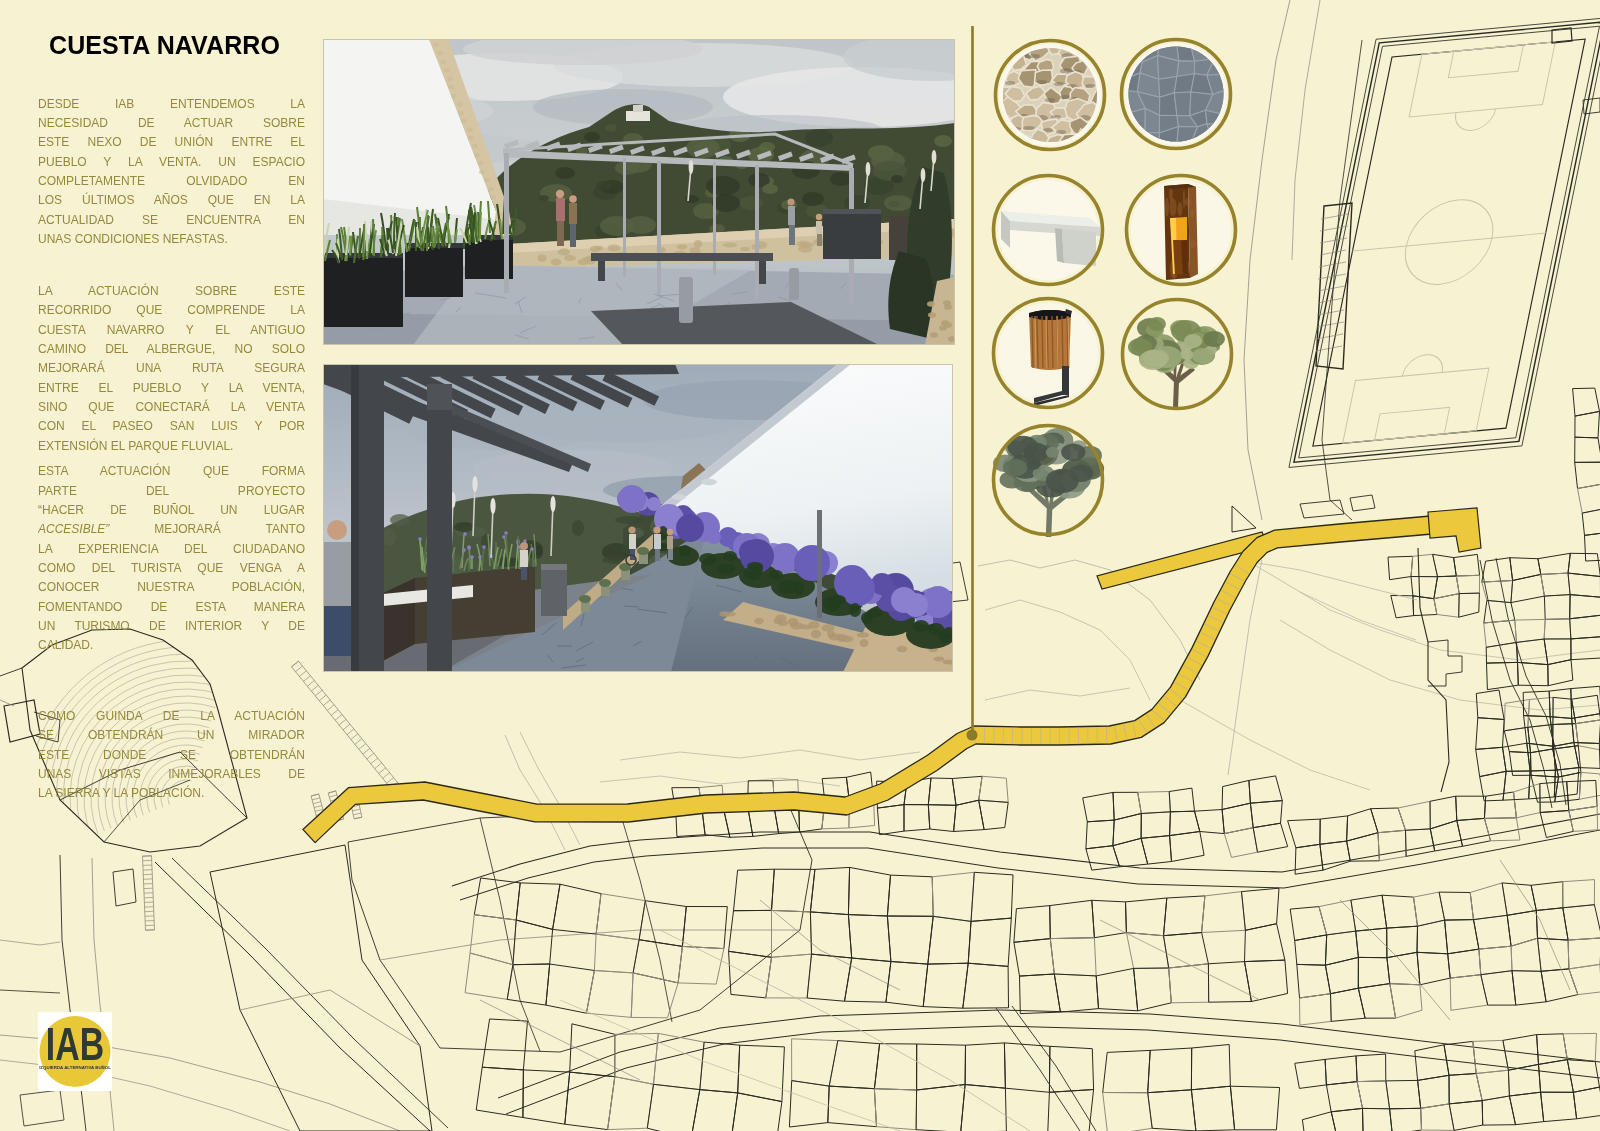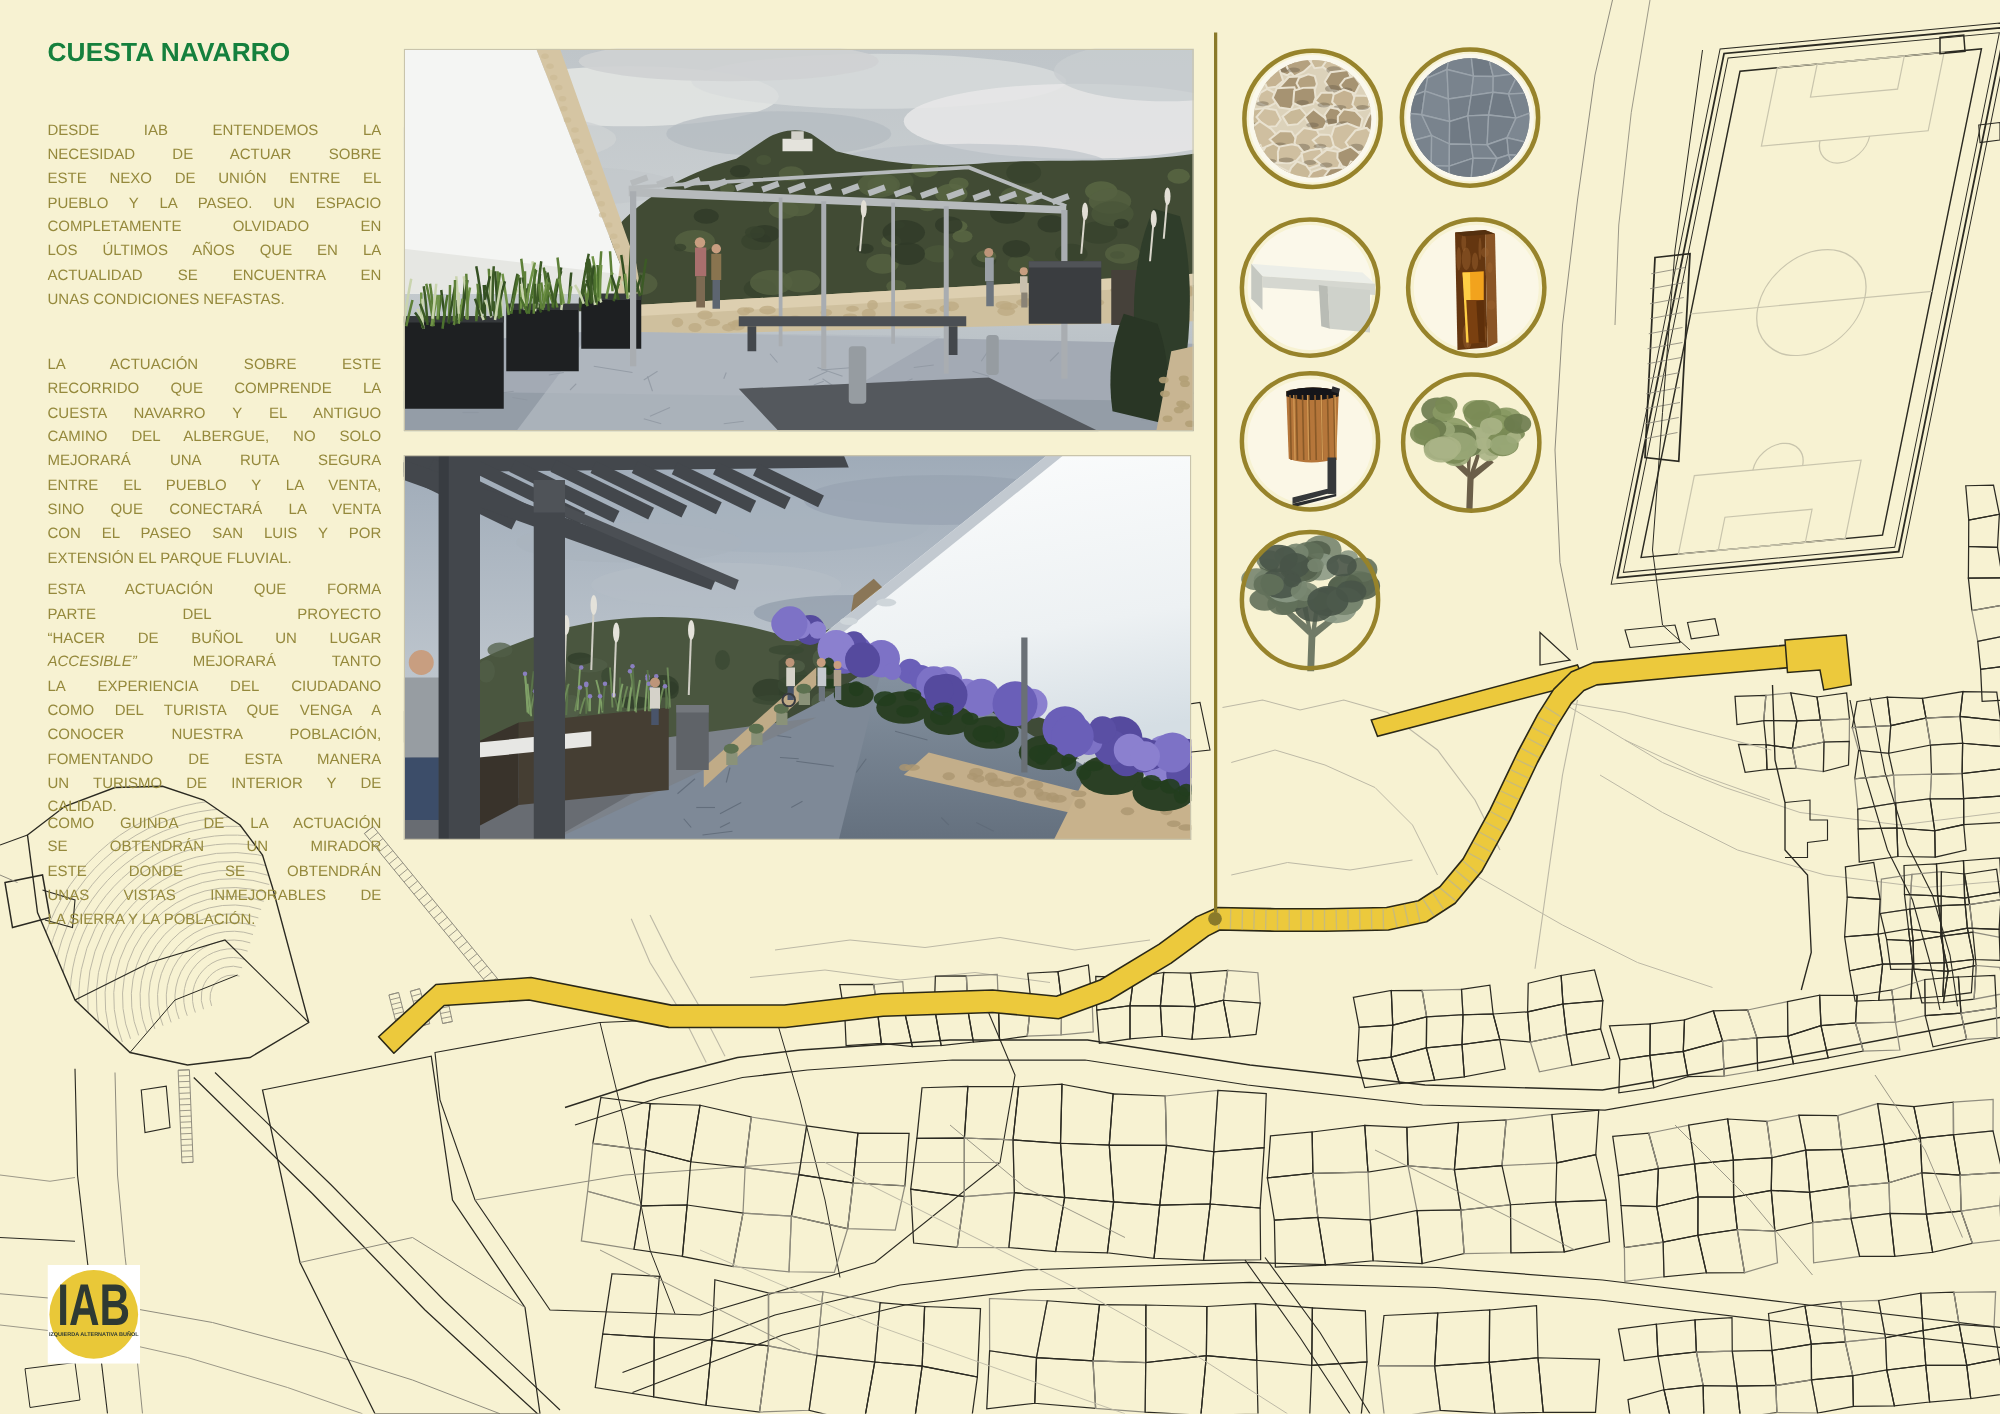--- a/index.html
+++ b/index.html
@@ -1,18 +1,18 @@
 <!DOCTYPE html>
 <html><head><meta charset="utf-8">
 <style>
 html,body{margin:0;padding:0;background:#f7f2d2;}
 #page{position:relative;width:1600px;height:1131px;background:#f7f2d2;overflow:hidden;
   font-family:"Liberation Sans", sans-serif;}
 .abs{position:absolute;}
-#title{position:absolute;left:0;top:31px;font-size:21px;font-weight:bold;color:#15803d;
+#title{position:absolute;left:11px;top:31px;font-size:25px;font-weight:bold;color:#000000;
   letter-spacing:0.1px;white-space:nowrap;}
 .para{position:absolute;left:0;width:267px;color:#95893c;font-size:12px;line-height:19.35px;}
 .jl{text-align:justify;text-align-last:justify;height:19.35px;overflow:hidden;}
 .jl.last{text-align-last:left;}
 </style></head>
 <body>
 <div id="page">
 
 <svg class="abs" style="left:0;top:0" width="1600" height="1131" viewBox="0 0 1600 1131">
       <g transform="matrix(0.9957,-0.0924,-0.1994,0.9799,1392,57)">
@@ -1679,21 +1679,21 @@
         <circle cx="1048" cy="480" r="54.5" fill="none" stroke="#97832b" stroke-width="3.6"></circle>
       </g>
     </svg>
 
 <div class="abs" style="left:38px;top:0;width:267px;height:800px">
       <div id="title">CUESTA NAVARRO</div>
       <div class="para" style="top:94.7px">
         <div class="jl">DESDE IAB ENTENDEMOS LA</div>
         <div class="jl">NECESIDAD DE ACTUAR SOBRE</div>
         <div class="jl">ESTE NEXO DE UNIÓN ENTRE EL</div>
-        <div class="jl">PUEBLO Y LA PASEO. UN ESPACIO</div>
+        <div class="jl">PUEBLO Y LA VENTA. UN ESPACIO</div>
         <div class="jl">COMPLETAMENTE OLVIDADO EN</div>
         <div class="jl">LOS ÚLTIMOS AÑOS QUE EN LA</div>
         <div class="jl">ACTUALIDAD SE ENCUENTRA EN</div>
         <div class="jl last">UNAS CONDICIONES NEFASTAS.</div>
       </div>
       <div class="para" style="top:282px">
         <div class="jl">LA ACTUACIÓN SOBRE ESTE</div>
         <div class="jl">RECORRIDO QUE COMPRENDE LA</div>
         <div class="jl">CUESTA NAVARRO Y EL ANTIGUO</div>
         <div class="jl">CAMINO DEL ALBERGUE, NO SOLO</div>
@@ -1708,21 +1708,21 @@
         <div class="jl">PARTE DEL PROYECTO</div>
         <div class="jl" style="">“HACER DE BUÑOL UN LUGAR</div>
         <div class="jl"><i>ACCESIBLE”</i> MEJORARÁ TANTO</div>
         <div class="jl">LA EXPERIENCIA DEL CIUDADANO</div>
         <div class="jl">COMO DEL TURISTA QUE VENGA A</div>
         <div class="jl">CONOCER NUESTRA POBLACIÓN,</div>
         <div class="jl">FOMENTANDO DE ESTA MANERA</div>
         <div class="jl">UN TURISMO DE INTERIOR Y DE</div>
         <div class="jl last">CALIDAD.</div>
       </div>
-      <div class="para" style="top:649px">
+      <div class="para" style="top:707px">
         <div class="jl">COMO GUINDA DE LA ACTUACIÓN</div>
         <div class="jl">SE OBTENDRÁN UN MIRADOR</div>
         <div class="jl">ESTE DONDE SE OBTENDRÁN</div>
         <div class="jl">UNAS VISTAS INMEJORABLES DE</div>
         <div class="jl last">LA SIERRA Y LA POBLACIÓN.</div>
       </div>
     </div>
 
 <svg class="abs" style="left:38px;top:1012px" width="74" height="79" viewBox="0 0 74 79">
       <rect x="0" y="0" width="74" height="79" fill="#ffffff"></rect>

